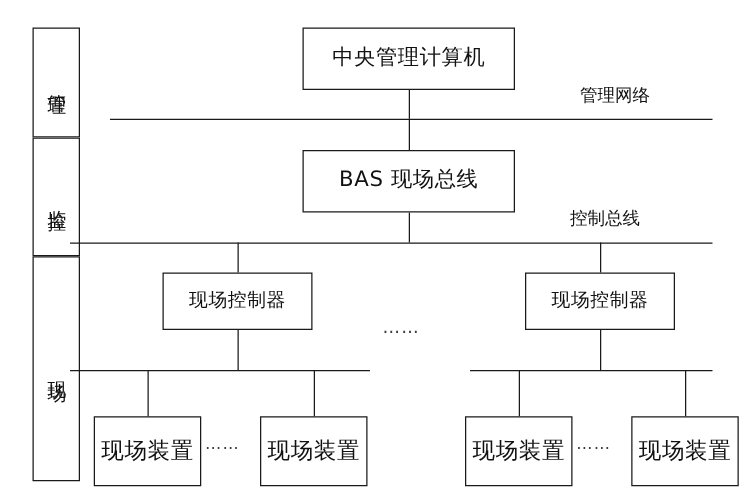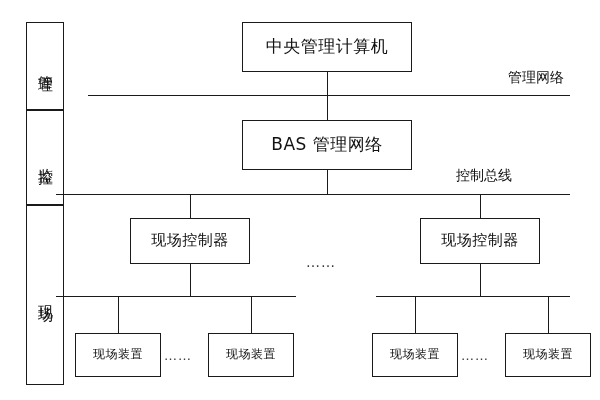--- a/index.html
+++ b/index.html
@@ -83,21 +83,21 @@
   #layer-monitor{ top: 110px; height: 95px; }
   #layer-field  { top: 205px; height: 180px; }
 
   
   #box-central { left: 242px; top: 22px;  width: 170px; height: 50px; font-size: 17px; }
   #box-bas     { left: 242px; top: 120px; width: 170px; height: 50px; font-size: 17px; }
 
   #box-ctrl-left  { left: 130px; top: 218px; width: 120px; height: 46px; font-size: 15px; }
   #box-ctrl-right { left: 420px; top: 218px; width: 120px; height: 46px; font-size: 15px; }
 
-  .dev-box { top: 333px; width: 86px; height: 44px; font-size: 12px; }
+  .dev-box { top: 333px; width: 86px; height: 56px; font-size: 18px; }
   #box-dev-1 { left: 75px; }
   #box-dev-2 { left: 208px; }
   #box-dev-3 { left: 372px; }
   #box-dev-4 { left: 505px; }
 
   
   #bus-management { left: 88px; top: 95px;  width: 482px; }
   #bus-control    { left: 56px; top: 194px; width: 514px; }
   #bus-field-left { left: 56px; top: 296px; width: 240px; }
   #bus-field-right{ left: 376px; top: 296px; width: 194px; }
@@ -109,21 +109,21 @@
   #drop-ctrlbus-left  { left: 190px; top: 194px; height: 24px; }
   #drop-ctrlbus-right { left: 480px; top: 194px; height: 24px; }
   #drop-ctrl-left-fb  { left: 190px; top: 264px; height: 32px; }
   #drop-ctrl-right-fb { left: 480px; top: 264px; height: 32px; }
   #drop-dev-1 { left: 118px; top: 296px; height: 37px; }
   #drop-dev-2 { left: 251px; top: 296px; height: 37px; }
   #drop-dev-3 { left: 415px; top: 296px; height: 37px; }
   #drop-dev-4 { left: 548px; top: 296px; height: 37px; }
 
   
-  #label-management-network { left: 508px; top: 70px;  font-size: 14px; }
+  #label-management-network { left: 464px; top: 70px;  font-size: 14px; }
   #label-control-bus        { left: 456px; top: 168px; font-size: 14px; }
   #label-field-bus {
     left: 296px; top: 288px; width: 80px;
     font-size: 14px; text-align: center; background: #ffffff;
   }
 
   
   #dots-controllers { left: 306px; top: 255px; font-size: 14px; }
   #dots-dev-left    { left: 164px; top: 349px; font-size: 13px; }
   #dots-dev-right   { left: 461px; top: 349px; font-size: 13px; }
@@ -138,21 +138,21 @@
   </div>
   <div class="layer-cell" id="layer-monitor">
     <span class="v-text">监控</span>
   </div>
   <div class="layer-cell" id="layer-field">
     <span class="v-text">现场</span>
   </div>
 
   <div class="box" id="box-central">中央管理计算机</div>
 
-  <div class="box" id="box-bas">BAS 管理网络</div>
+  <div class="box" id="box-bas">BAS 现场总线</div>
 
   <div class="box" id="box-ctrl-left">现场控制器</div>
 
   <div class="box" id="box-ctrl-right">现场控制器</div>
 
   <div class="box dev-box" id="box-dev-1">现场装置</div>
   <div class="box dev-box" id="box-dev-2">现场装置</div>
   <div class="box dev-box" id="box-dev-3">现场装置</div>
   <div class="box dev-box" id="box-dev-4">现场装置</div>
 

